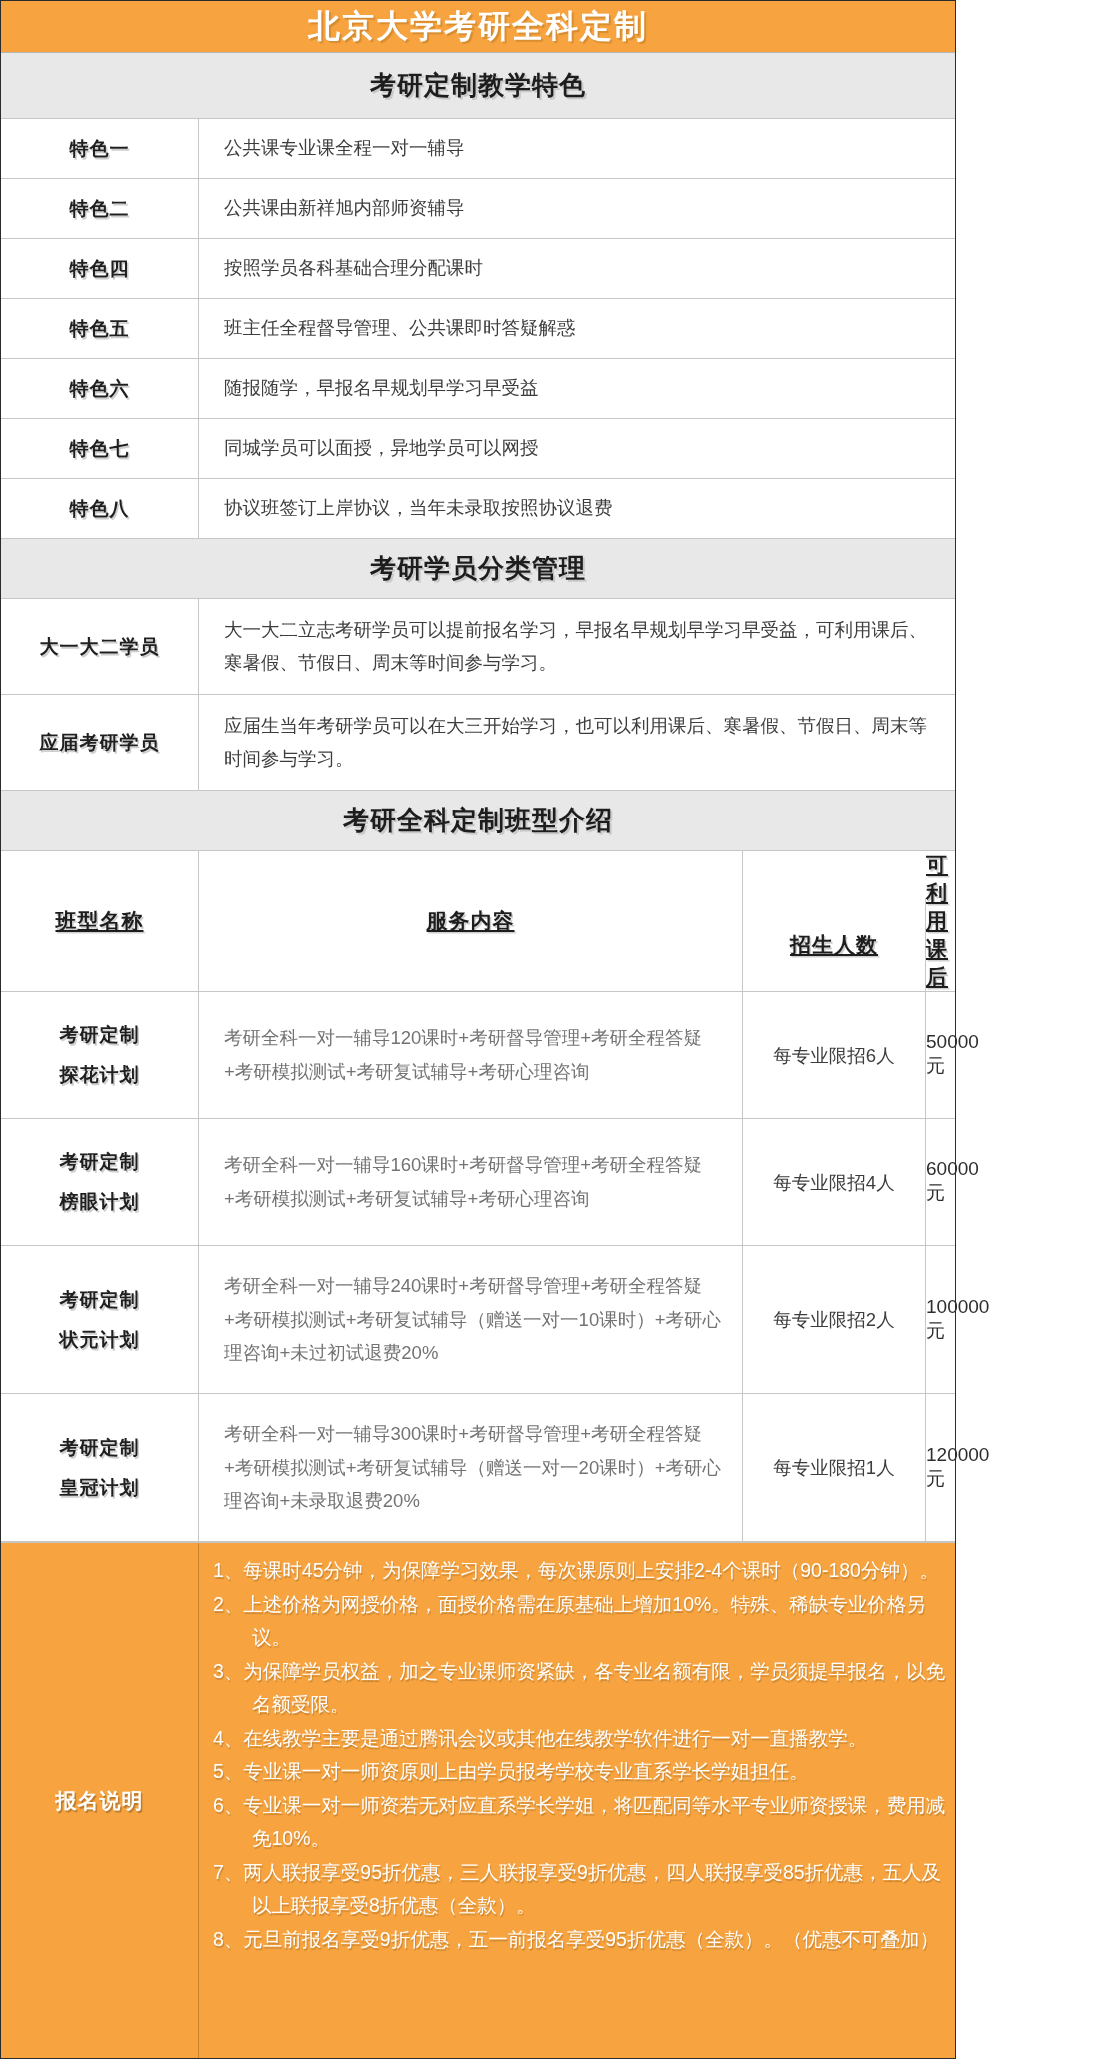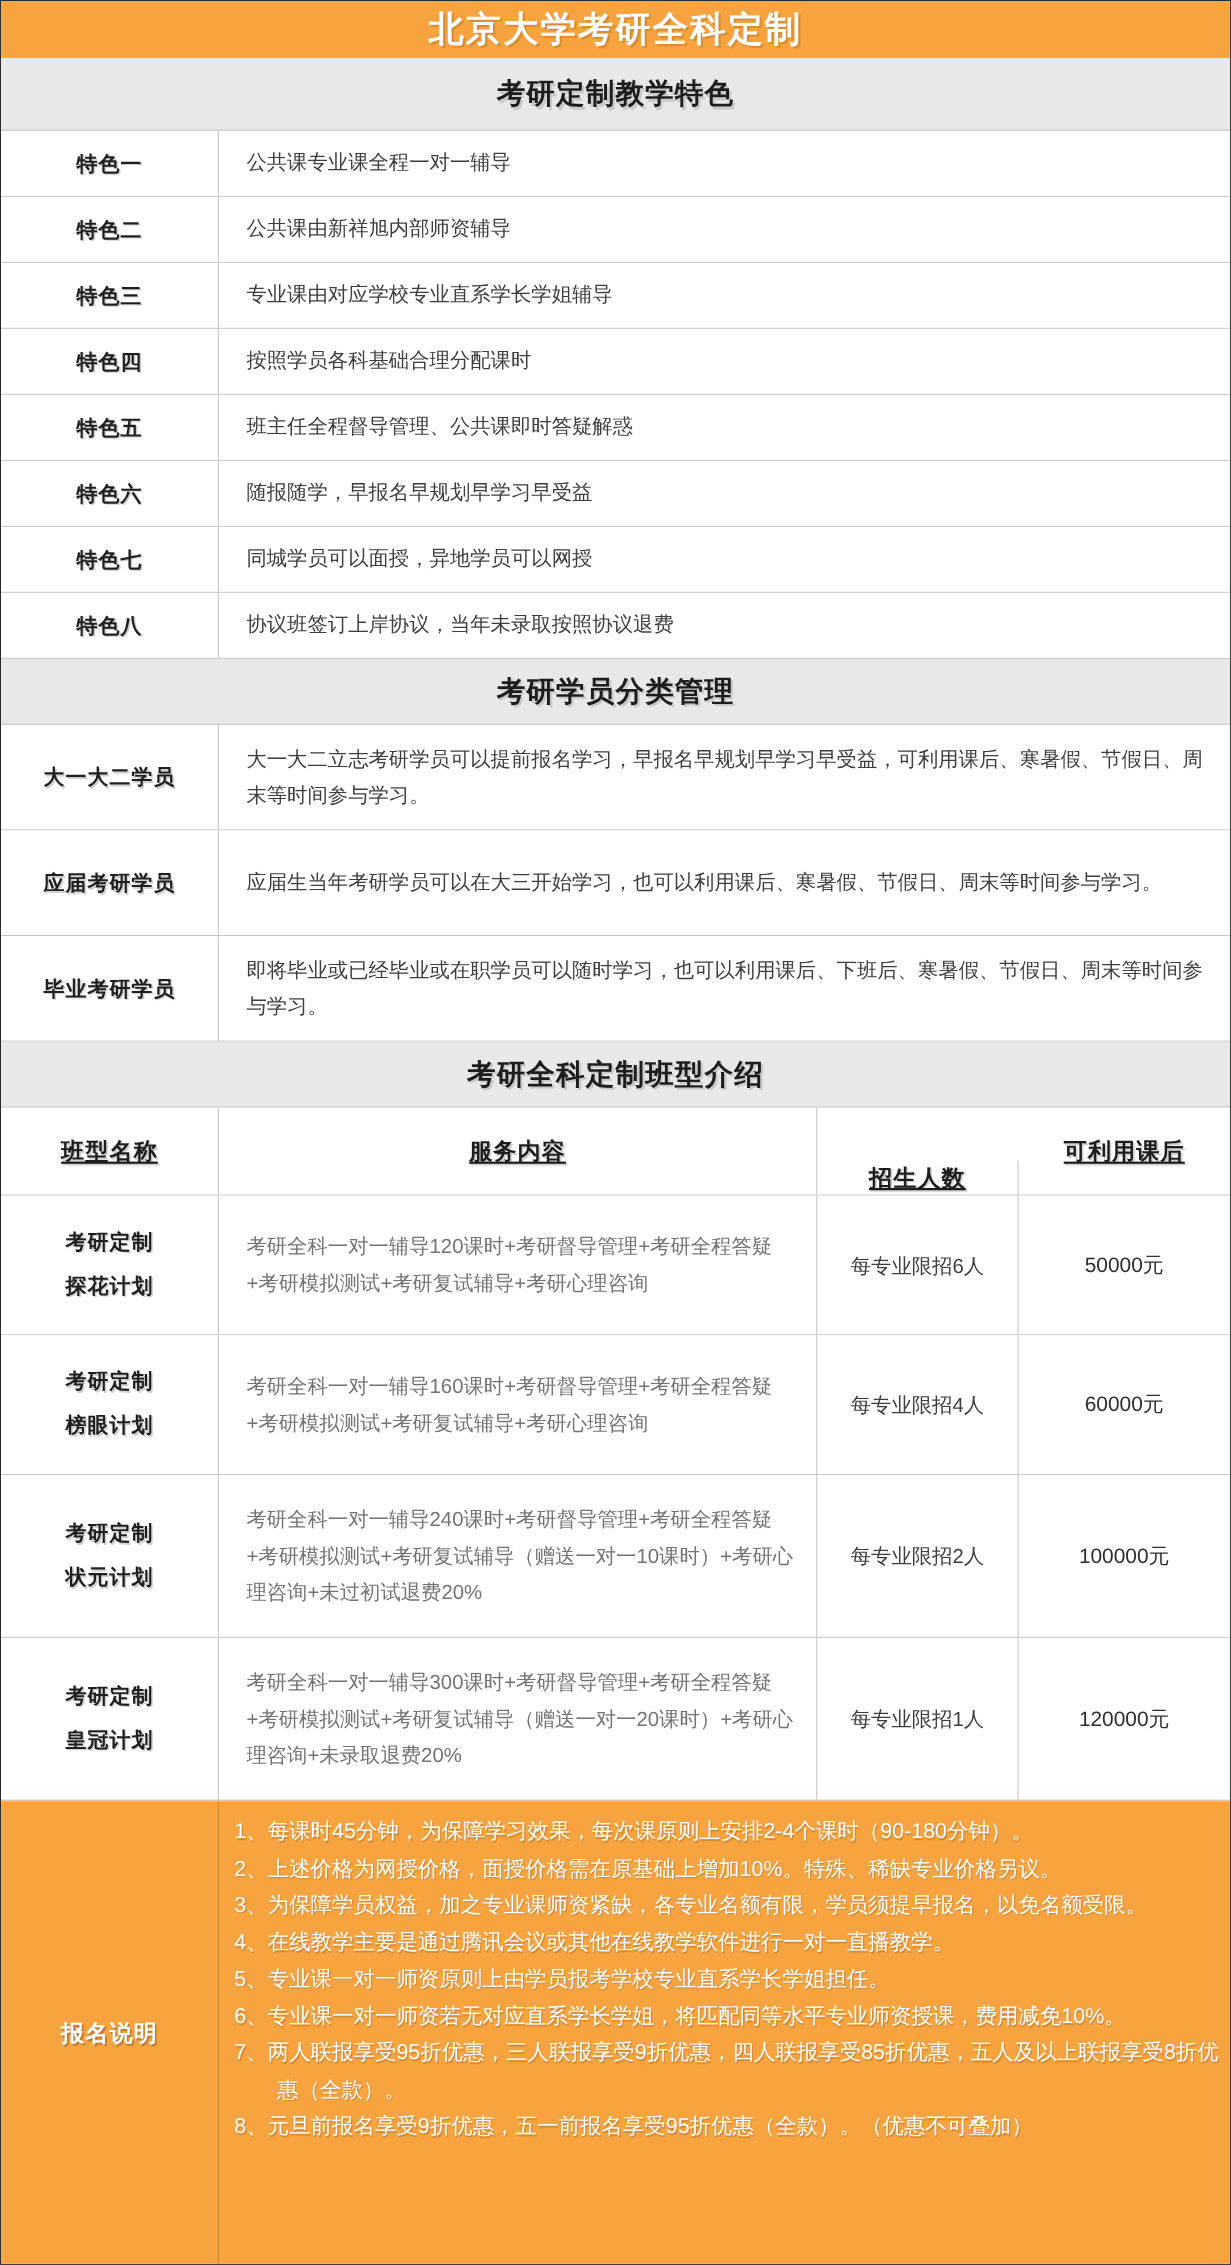--- a/index.html
+++ b/index.html
@@ -1,20 +1,20 @@
 <!DOCTYPE html>
 <html><head>
 <meta charset="utf-8">
 <style>
   * { margin:0; padding:0; box-sizing:border-box; }
   html,body { background:#ffffff; }
   body { font-family:"Liberation Sans","DejaVu Sans",sans-serif; }
 
   .sheet{
-    width:1119px; height:2059px;
+    width:956px; height:2059px;
     border:1px solid #2b2b2b;
     display:flex; flex-direction:column;
     background:#ffffff;
     color:#3d3d3d;
   }
 
   
   .title{
     height:52px; flex:0 0 52px;
     background:#f7a440;
@@ -129,24 +129,20 @@
 
   <div class="row feature">
     <div class="lcell">特色一</div>
     <div class="dcell">公共课专业课全程一对一辅导</div>
   </div>
   <div class="row feature">
     <div class="lcell">特色二</div>
     <div class="dcell">公共课由新祥旭内部师资辅导</div>
   </div>
   <div class="row feature">
-    <div class="lcell">特色三</div>
-    <div class="dcell">专业课由对应学校专业直系学长学姐辅导</div>
-  </div>
-  <div class="row feature">
     <div class="lcell">特色四</div>
     <div class="dcell">按照学员各科基础合理分配课时</div>
   </div>
   <div class="row feature">
     <div class="lcell">特色五</div>
     <div class="dcell">班主任全程督导管理、公共课即时答疑解惑</div>
   </div>
   <div class="row feature">
     <div class="lcell">特色六</div>
     <div class="dcell">随报随学，早报名早规划早学习早受益</div>
@@ -162,24 +158,20 @@
 
   <div class="band band-2">考研学员分类管理</div>
 
   <div class="row member">
     <div class="lcell">大一大二学员</div>
     <div class="dcell">大一大二立志考研学员可以提前报名学习，早报名早规划早学习早受益，可利用课后、寒暑假、节假日、周末等时间参与学习。</div>
   </div>
   <div class="row member">
     <div class="lcell">应届考研学员</div>
     <div class="dcell">应届生当年考研学员可以在大三开始学习，也可以利用课后、寒暑假、节假日、周末等时间参与学习。</div>
-  </div>
-  <div class="row member">
-    <div class="lcell">毕业考研学员</div>
-    <div class="dcell">即将毕业或已经毕业或在职学员可以随时学习，也可以利用课后、下班后、寒暑假、节假日、周末等时间参与学习。</div>
   </div>
 
   <div class="band band-3">考研全科定制班型介绍</div>
 
   <div class="row thead">
     <div class="col-name">班型名称</div>
     <div class="col-service">服务内容</div>
     <div class="col-quota">招生人数</div>
     <div class="col-fee">可利用课后</div>
   </div>

